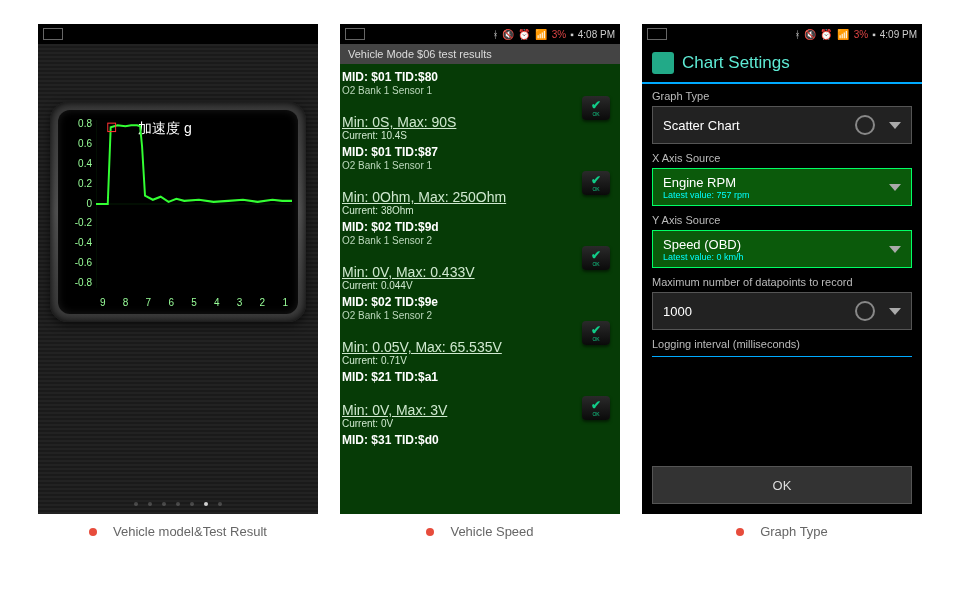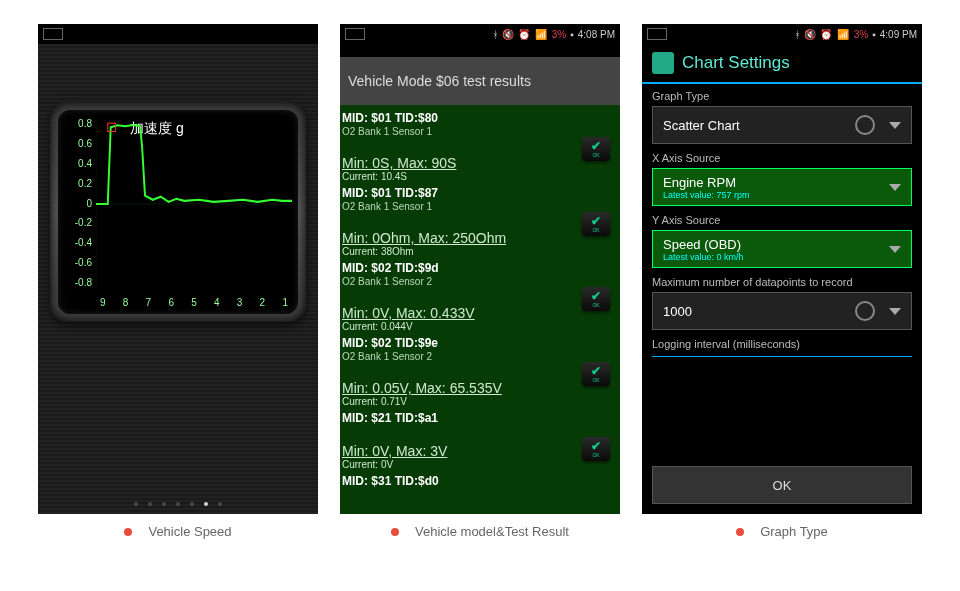--- a/index.html
+++ b/index.html
@@ -12,31 +12,31 @@
   
   .status{height:20px;background:#000;color:#ccc;display:flex;align-items:center;justify-content:space-between;padding:0 5px;font-size:10px;}
   .status .lefticon{width:18px;height:10px;border:1px solid #666;display:inline-block;}
   .status .right{display:flex;align-items:center;gap:4px;}
   .sic{display:inline-block;}
   .batt{color:#d44;}
   
   .p1body{height:470px;background:#1a1a1a;background-image:repeating-linear-gradient(0deg,#222,#222 2px,#1a1a1a 2px,#1a1a1a 4px),repeating-linear-gradient(90deg,#222,#222 2px,#1a1a1a 2px,#1a1a1a 4px);position:relative;}
   .gauge{position:absolute;left:12px;right:12px;top:58px;height:220px;border-radius:18px;background:linear-gradient(180deg,#3a3a3a,#555 50%,#3a3a3a);padding:8px;box-sizing:border-box;box-shadow:inset 0 0 10px #000,0 3px 10px rgba(0,0,0,.6);}
   .gaugeInner{width:100%;height:100%;border-radius:12px;background:#000;position:relative;box-shadow:inset 0 0 8px rgba(255,255,255,.1);}
-  .gtitle{position:absolute;top:10px;left:72px;color:#fff;font-size:14px;}
+  .gtitle{position:absolute;top:10px;left:80px;color:#fff;font-size:14px;}
   .plot{position:absolute;left:38px;right:6px;top:10px;bottom:26px;}
   .plot svg{width:100%;height:100%;}
   .ylabels{position:absolute;left:6px;top:8px;bottom:26px;display:flex;flex-direction:column;justify-content:space-between;color:#9f9;font-size:10px;text-align:right;width:28px;}
   .xlabels{position:absolute;left:42px;right:10px;bottom:6px;display:flex;justify-content:space-between;color:#9f9;font-size:10px;}
   .pager{position:absolute;bottom:8px;left:0;right:0;display:flex;justify-content:center;gap:10px;}
   .pdot{width:4px;height:4px;border-radius:50%;background:rgba(255,255,255,.2);}
   .pdot.active{background:rgba(255,255,255,.8);}
   
   .p2body{height:470px;display:flex;flex-direction:column;}
-  .p2title{background:#444;color:#ddd;padding:16px 8px;font-size:14px;margin-top:13px;}
+  .p2title{background:#444;color:#ddd;padding:4px 8px;font-size:11px;}
   .p2list{flex:1;background:#063b06;color:#cfe8cf;overflow:hidden;padding:4px 0;}
   .tres{padding:2px 2px;position:relative;}
   .tres .mid{color:#fff;font-weight:bold;font-size:12px;}
   .tres .sen{color:#bcd8bc;font-size:10px;margin-top:1px;}
   .tres .mm{color:#cfe8cf;font-size:14px;margin-top:18px;text-decoration:underline;}
   .tres .cur{color:#cfe8cf;font-size:10px;}
   .okbtn{position:absolute;right:10px;top:28px;width:28px;height:24px;border-radius:4px;background:linear-gradient(180deg,#2a2a2a,#0a0a0a);display:flex;flex-direction:column;align-items:center;justify-content:center;color:#1c8;box-shadow:0 2px 3px rgba(0,0,0,.5);}
   .okbtn .chk{font-size:12px;line-height:1;color:#1c8;font-weight:bold;}
   .okbtn .oktxt{font-size:5px;color:#1c8;line-height:1;margin-top:1px;}
   
@@ -253,24 +253,24 @@
         <div class="btnrow">
           <div class="dbtn">OK</div>
         </div>
       </div>
     </div>
   </div>
 
   <div class="captions">
     <div class="cap">
         <span class="dot"></span>
-        <span>Vehicle Speed</span>
+        <span>Vehicle model&amp;Test Result</span>
       </div>
     <div class="cap">
         <span class="dot"></span>
-        <span>Vehicle model&amp;Test Result</span>
+        <span>Vehicle Speed</span>
       </div>
     <div class="cap">
         <span class="dot"></span>
         <span>Graph Type</span>
       </div>
   </div>
 </div>
 
 </body></html>

